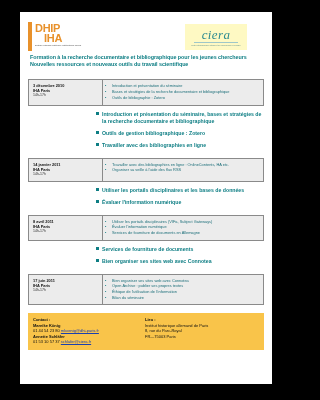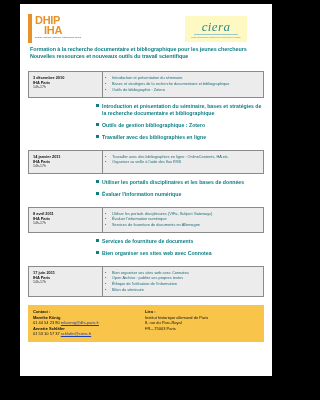--- a/index.html
+++ b/index.html
@@ -1,21 +1,21 @@
 <!DOCTYPE html>
 <html><head>
 <meta charset="utf-8">
 <style>
   html,body{margin:0;padding:0;}
   body{
     width:282px;height:400px;background:#000;overflow:hidden;
     font-family:"Liberation Sans",sans-serif;
   }
   .page{
-    position:absolute;left:20px;top:4px;width:252px;height:372px;
+    position:absolute;left:20px;top:12px;width:252px;height:372px;
     background:#ffffff;
   }
   
   .logos{position:relative;height:40px;}
   .logo-dhip{
     position:absolute;left:8px;top:10px;width:58px;height:29px;
     background:#fff;border-left:4px solid #E8912B;
     box-sizing:border-box;padding-left:3px;overflow:hidden;
   }
   .logo-dhip .l1{

